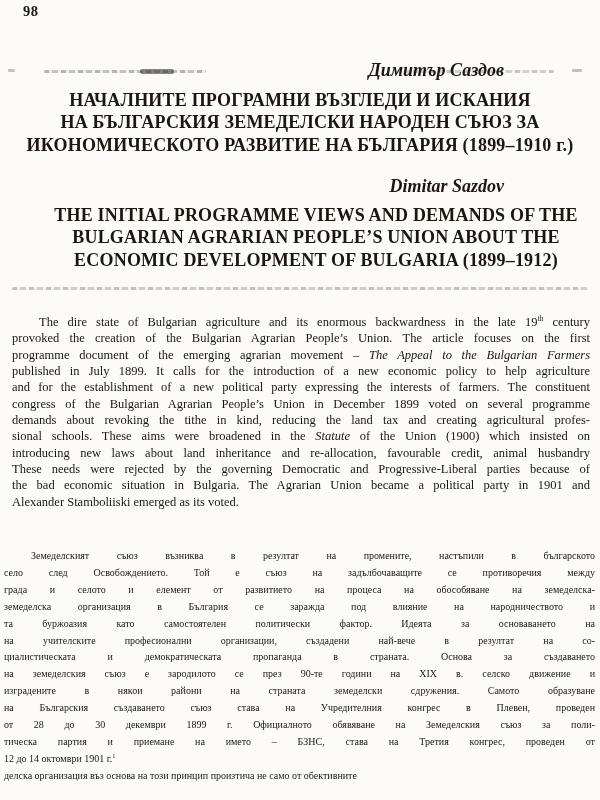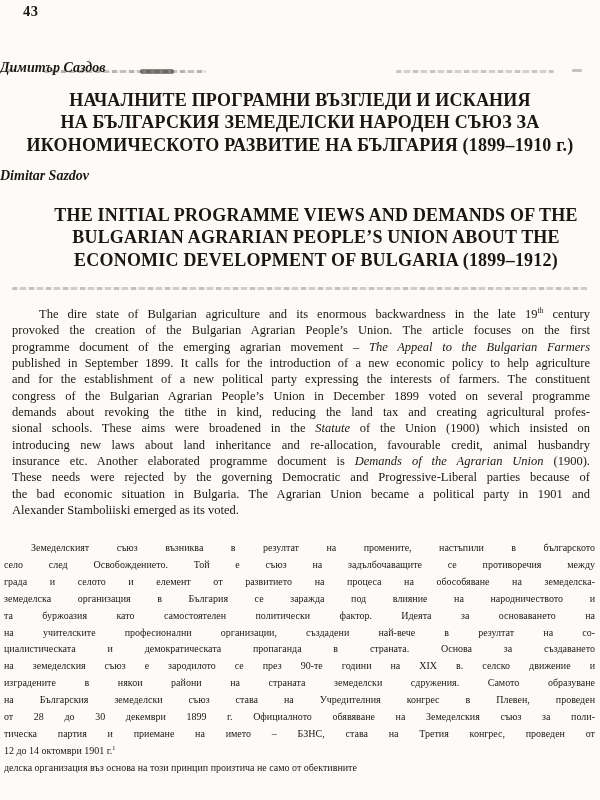--- a/index.html
+++ b/index.html
@@ -7,25 +7,25 @@
   .page {
     position:relative; width:600px; height:800px; overflow:hidden;
     background:#fcfbf8; color:#1d1610;
     font-family:"Liberation Serif","DejaVu Serif",serif;
   }
   .pagenum {
     position:absolute; top:3px; left:23px;
     font-size:14.5px; font-weight:700; letter-spacing:.5px;
   }
   .author {
-    position:absolute; left:0; width:504px; text-align:left;
-    font-weight:700; font-style:italic; font-size:14px;
+    position:absolute; left:0; width:504px; text-align:right;
+    font-weight:700; font-style:italic; font-size:18px;
   }
   .author-bg { top:60px; }
-  .author-en { top:168px; }
+  .author-en { top:176px; }
   .title {
     position:absolute; left:0; width:600px; text-align:center;
     font-weight:700; font-size:18px; line-height:22.4px; letter-spacing:.2px;
   }
   .title-bg { top:89px; }
   .title-en { top:204px;margin-left:16px; }
   
   .smudge {
     position:absolute; height:3px; border-radius:2px;
     background:repeating-linear-gradient(90deg, rgba(70,62,54,.38) 0 5px, rgba(70,62,54,.08) 5px 8px, rgba(70,62,54,.30) 8px 14px, rgba(70,62,54,.05) 14px 17px);
@@ -44,30 +44,30 @@
   .abstract {
     position:absolute; top:306px; left:12px; width:578px;
     font-size:12.5px; line-height:16.35px;
   }
   .bodytext {
     position:absolute; top:540px; left:4px; width:591px;
     font-size:10px; line-height:16.9px;
   }
   .tline { text-align:justify; text-align-last:justify; white-space:normal; }
   .tline.last { text-align-last:left; }
-  .para .tline.first { text-indent:27px; }
+  .para .tline.first { text-indent:27px;margin-top:8px; }
   .it  { font-style:italic; }
   .sup { vertical-align:super; font-size:.62em; line-height:0; }
 </style>
 </head>
 <body>
 
 <div class="page">
 
-  <div class="pagenum">43</div>
+  <div class="pagenum">98</div>
 
   <div class="smudge smudge-author-left"></div>
   <div class="smudge smudge-author-right"></div>
   <div class="dot-mark dot-l"></div>
   <div class="dot-mark dot-r"></div>
 
   <div class="author author-bg">Димитър Саздов</div>
 
   <div class="title title-bg">
     <div>НАЧАЛНИТЕ ПРОГРАМНИ ВЪЗГЛЕДИ И ИСКАНИЯ</div>
@@ -82,44 +82,43 @@
     <div>BULGARIAN AGRARIAN PEOPLE’S UNION ABOUT THE</div>
     <div>ECONOMIC DEVELOPMENT OF BULGARIA (1899–1912)</div>
   </div>
 
   <div class="smudge smudge-under-title"></div>
 
   <div class="abstract para">
       <div class="tline first"><span>The dire state of Bulgarian agriculture and its enormous backwardness in the late 19</span><span class="sup">th</span><span> century</span></div>
       <div class="tline"><span>provoked the creation of the Bulgarian Agrarian People’s Union. The article focuses on the first</span></div>
       <div class="tline"><span>programme document of the emerging agrarian movement – </span><span class="it">The Appeal to the Bulgarian Farmers</span></div>
-      <div class="tline"><span>published in September 1899. It calls for the introduction of a new economic policy to help agriculture</span></div>
+      <div class="tline"><span>published in July 1899. It calls for the introduction of a new economic policy to help agriculture</span></div>
       <div class="tline"><span>and for the establishment of a new political party expressing the interests of farmers. The constituent</span></div>
       <div class="tline"><span>congress of the Bulgarian Agrarian People’s Union in December 1899 voted on several programme</span></div>
       <div class="tline"><span>demands about revoking the tithe in kind, reducing the land tax and creating agricultural profes-</span></div>
       <div class="tline"><span>sional schools. These aims were broadened in the </span><span class="it">Statute</span><span> of the Union (1900) which insisted on</span></div>
       <div class="tline"><span>introducing new laws about land inheritance and re-allocation, favourable credit, animal husbandry</span></div>
-      <div class="tline"><span>insurance etc. Another elaborated programme document is </span><span class="it">Demands of the Agrarian Union</span><span> (1900).</span></div>
       <div class="tline"><span>These needs were rejected by the governing Democratic and Progressive-Liberal parties because of</span></div>
       <div class="tline"><span>the bad economic situation in Bulgaria. The Agrarian Union became a political party in 1901 and</span></div>
       <div class="tline last"><span>Alexander Stamboliiski emerged as its voted.</span></div>
     </div>
 
   <div class="bodytext">
     <div class="para">
         <div class="tline first"><span>Земеделският съюз възниква в резултат на промените, настъпили в българското</span></div>
         <div class="tline"><span>село след Освобождението. Той е съюз на задълбочаващите се противоречия между</span></div>
         <div class="tline"><span>града и селото и елемент от развитието на процеса на обособяване на земеделска-</span></div>
         <div class="tline"><span>земеделска организация в България се заражда под влияние на народничеството и</span></div>
         <div class="tline"><span>та буржоазия като самостоятелен политически фактор. Идеята за основаването на</span></div>
         <div class="tline"><span>на учителските професионални организации, създадени най-вече в резултат на со-</span></div>
         <div class="tline"><span>циалистическата и демократическата пропаганда в страната. Основа за създаването</span></div>
         <div class="tline"><span>на земеделския съюз е зародилото се през 90-те години на XIX в. селско движение и</span></div>
         <div class="tline"><span>изградените в някои райони на страната земеделски сдружения. Самото образуване</span></div>
-        <div class="tline"><span>на Българския земеделски съюз става на Учредителния конгрес в Плевен, проведен</span></div>
+        <div class="tline"><span>на Българския създаването съюз става на Учредителния конгрес в Плевен, проведен</span></div>
         <div class="tline"><span>от 28 до 30 декември 1899 г. Официалното обявяване на Земеделския съюз за поли-</span></div>
         <div class="tline"><span>тическа партия и приемане на името – БЗНС, става на Третия конгрес, проведен от</span></div>
         <div class="tline last"><span>12 до 14 октомври 1901 г.</span><span class="sup">1</span></div>
       </div>
     <div class="para">
         <div class="tline last"><span>делска организация въз основа на този принцип произтича не само от обективните</span></div>
       </div>
   </div>
 
 </div>

